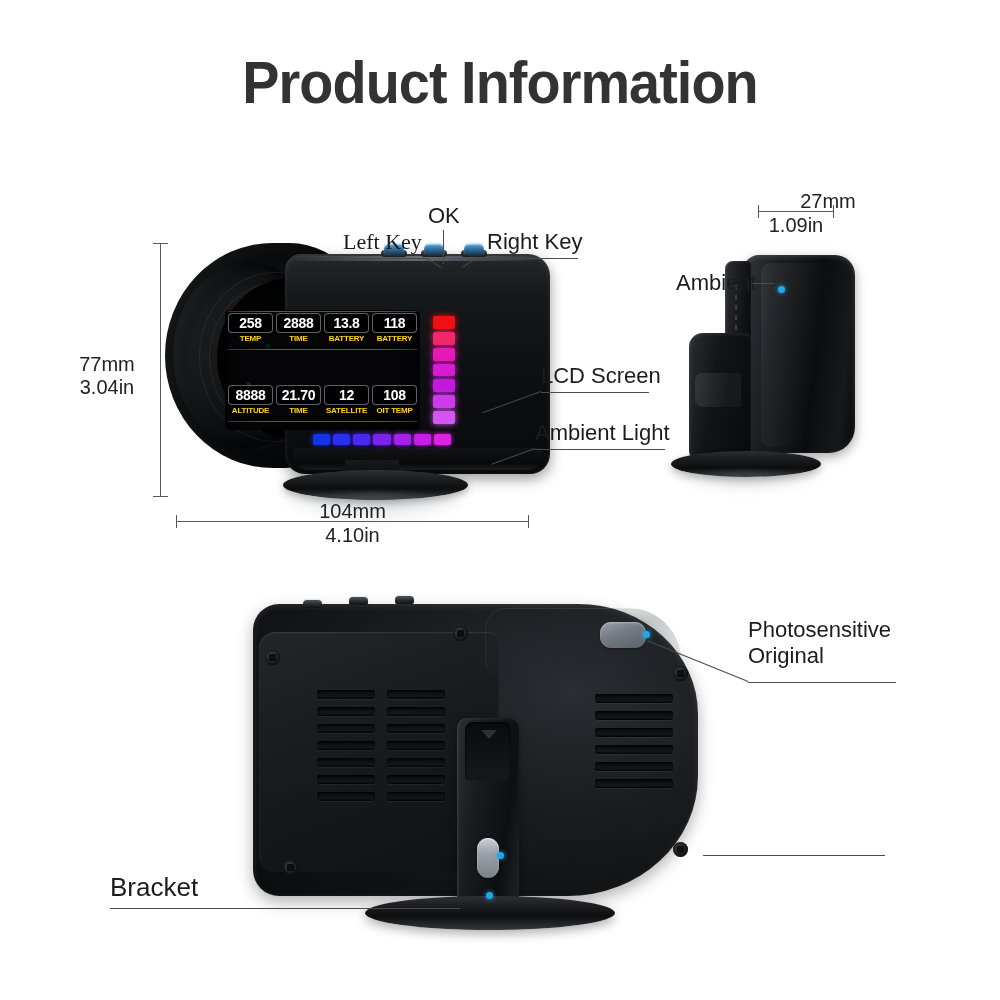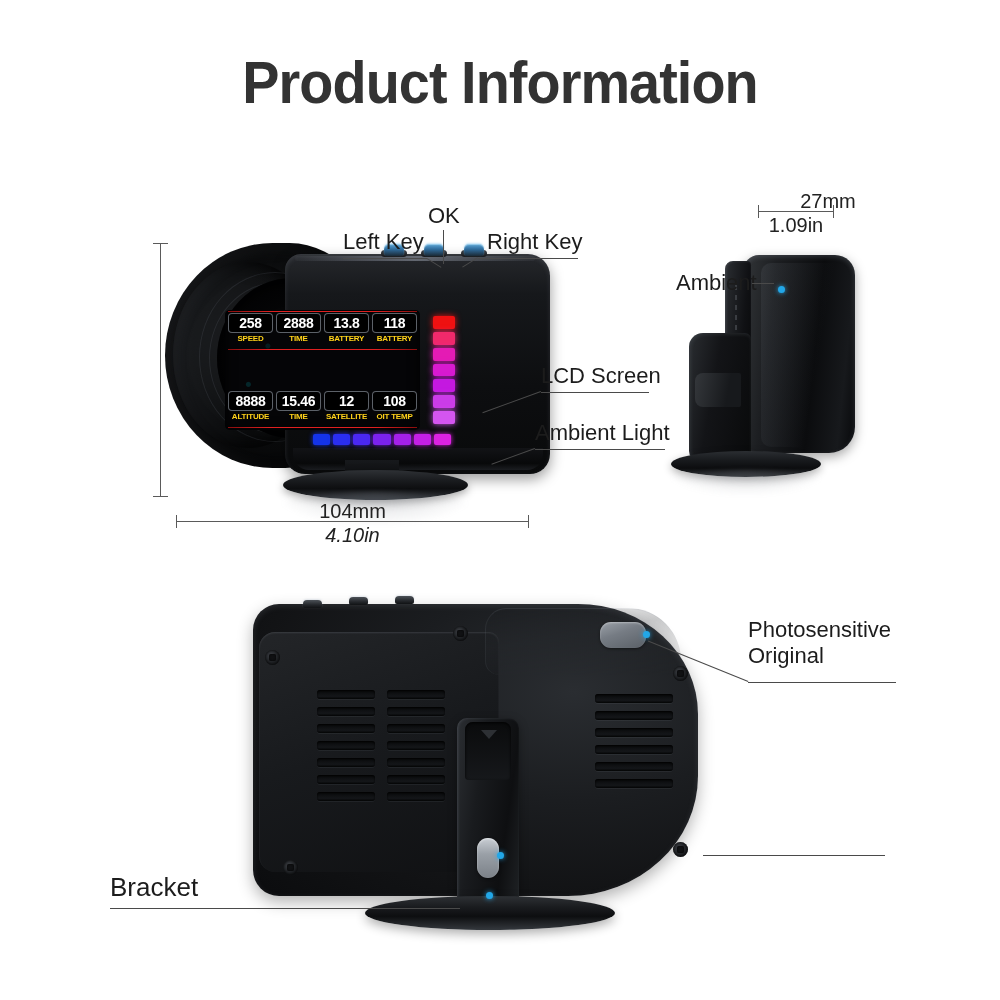--- a/index.html
+++ b/index.html
@@ -124,21 +124,21 @@
   .lcd-hex{
     position:absolute;inset:0;
     background:
       radial-gradient(circle at 12% 62%, rgba(0,170,180,.20) 0 2px, rgba(0,0,0,0) 3px),
       radial-gradient(circle at 22% 30%, rgba(0,170,180,.14) 0 2px, rgba(0,0,0,0) 3px),
       radial-gradient(circle at 78% 78%, rgba(0,170,180,.16) 0 2px, rgba(0,0,0,0) 3px),
       radial-gradient(circle at 62% 22%, rgba(0,150,165,.10) 0 2px, rgba(0,0,0,0) 3px);
   }
   .lcd-grid{
     position:absolute;left:3px;top:3px;right:3px;bottom:3px;
-    display:flex;flex-direction:column;justify-content:space-between;
+    display:flex;flex-direction:column;justify-content:flex-start;gap:36px;
   }
   .lcd-row{position:relative;height:36px;}
   .lcd-cells{
     display:flex;justify-content:space-between;gap:3px;height:20px;
   }
   .lcd-cell{
     flex:1;
     border:1px solid rgba(168,176,190,.55);
     border-radius:4px;
     background:#000;
@@ -369,32 +369,32 @@
 
         <div class="lcd-row">
           <div class="lcd-sep top"></div>
           <div class="lcd-cells">
             <div class="lcd-cell">258</div>
             <div class="lcd-cell">2888</div>
             <div class="lcd-cell">13.8</div>
             <div class="lcd-cell">118</div>
           </div>
           <div class="lcd-labels">
-            <div class="lcd-label">SPEED</div>
+            <div class="lcd-label">TEMP</div>
             <div class="lcd-label">TIME</div>
             <div class="lcd-label">BATTERY</div>
             <div class="lcd-label">BATTERY</div>
           </div>
           <div class="lcd-sep"></div>
         </div>
 
         <div class="lcd-row">
           <div class="lcd-cells">
             <div class="lcd-cell">8888</div>
-            <div class="lcd-cell">15.46</div>
+            <div class="lcd-cell">21.70</div>
             <div class="lcd-cell">12</div>
             <div class="lcd-cell">108</div>
           </div>
           <div class="lcd-labels">
             <div class="lcd-label">ALTITUDE</div>
             <div class="lcd-label">TIME</div>
             <div class="lcd-label">SATELLITE</div>
             <div class="lcd-label">OIT TEMP</div>
           </div>
           <div class="lcd-sep"></div>
@@ -424,28 +424,32 @@
       </div>
 
     <div class="stand-neck"></div>
     <div class="stand-base"></div>
     <div class="stand-refl"></div>
   </div>
 
   <div class="dimline v" style="left:160px;top:243px;height:253px;"></div>
   <div class="dimcap h" style="left:153px;top:243px;"></div>
   <div class="dimcap h" style="left:153px;top:496px;"></div>
+  <div class="dim-txt" style="left:62px;top:353px;width:90px;">
+    <span>77mm</span><br>
+    <span>3.04in</span>
+  </div>
 
   <div class="dimline h" style="left:176px;top:521px;width:352px;"></div>
   <div class="dimcap v" style="left:176px;top:515px;"></div>
   <div class="dimcap v" style="left:528px;top:515px;"></div>
   <div class="dim-txt" style="left:300px;top:500px;width:105px;">104mm</div>
-  <div class="dim-txt" style="left:300px;top:524px;width:105px;font-style:italic;">4.10in</div>
-
-  <div class="anno" style="left:343px;top:229px;">Left Key</div>
+  <div class="dim-txt" style="left:300px;top:524px;width:105px;">4.10in</div>
+
+  <div class="anno" style="left:343px;top:229px;font-family:Liberation Serif, serif;">Left Key</div>
   <div class="lead h" style="left:343px;top:258px;width:84px;"></div>
   <div class="diag" style="left:427px;top:258px;width:17px;transform:rotate(32deg);"></div>
 
   <div class="anno" style="left:428px;top:203px;">OK</div>
   <div class="lead v" style="left:443px;top:230px;height:34px;"></div>
 
   <div class="anno" style="left:487px;top:229px;">Right  Key</div>
   <div class="lead h" style="left:478px;top:258px;width:100px;"></div>
   <div class="diag" style="left:478px;top:258px;width:18px;transform:rotate(148deg);"></div>
 

